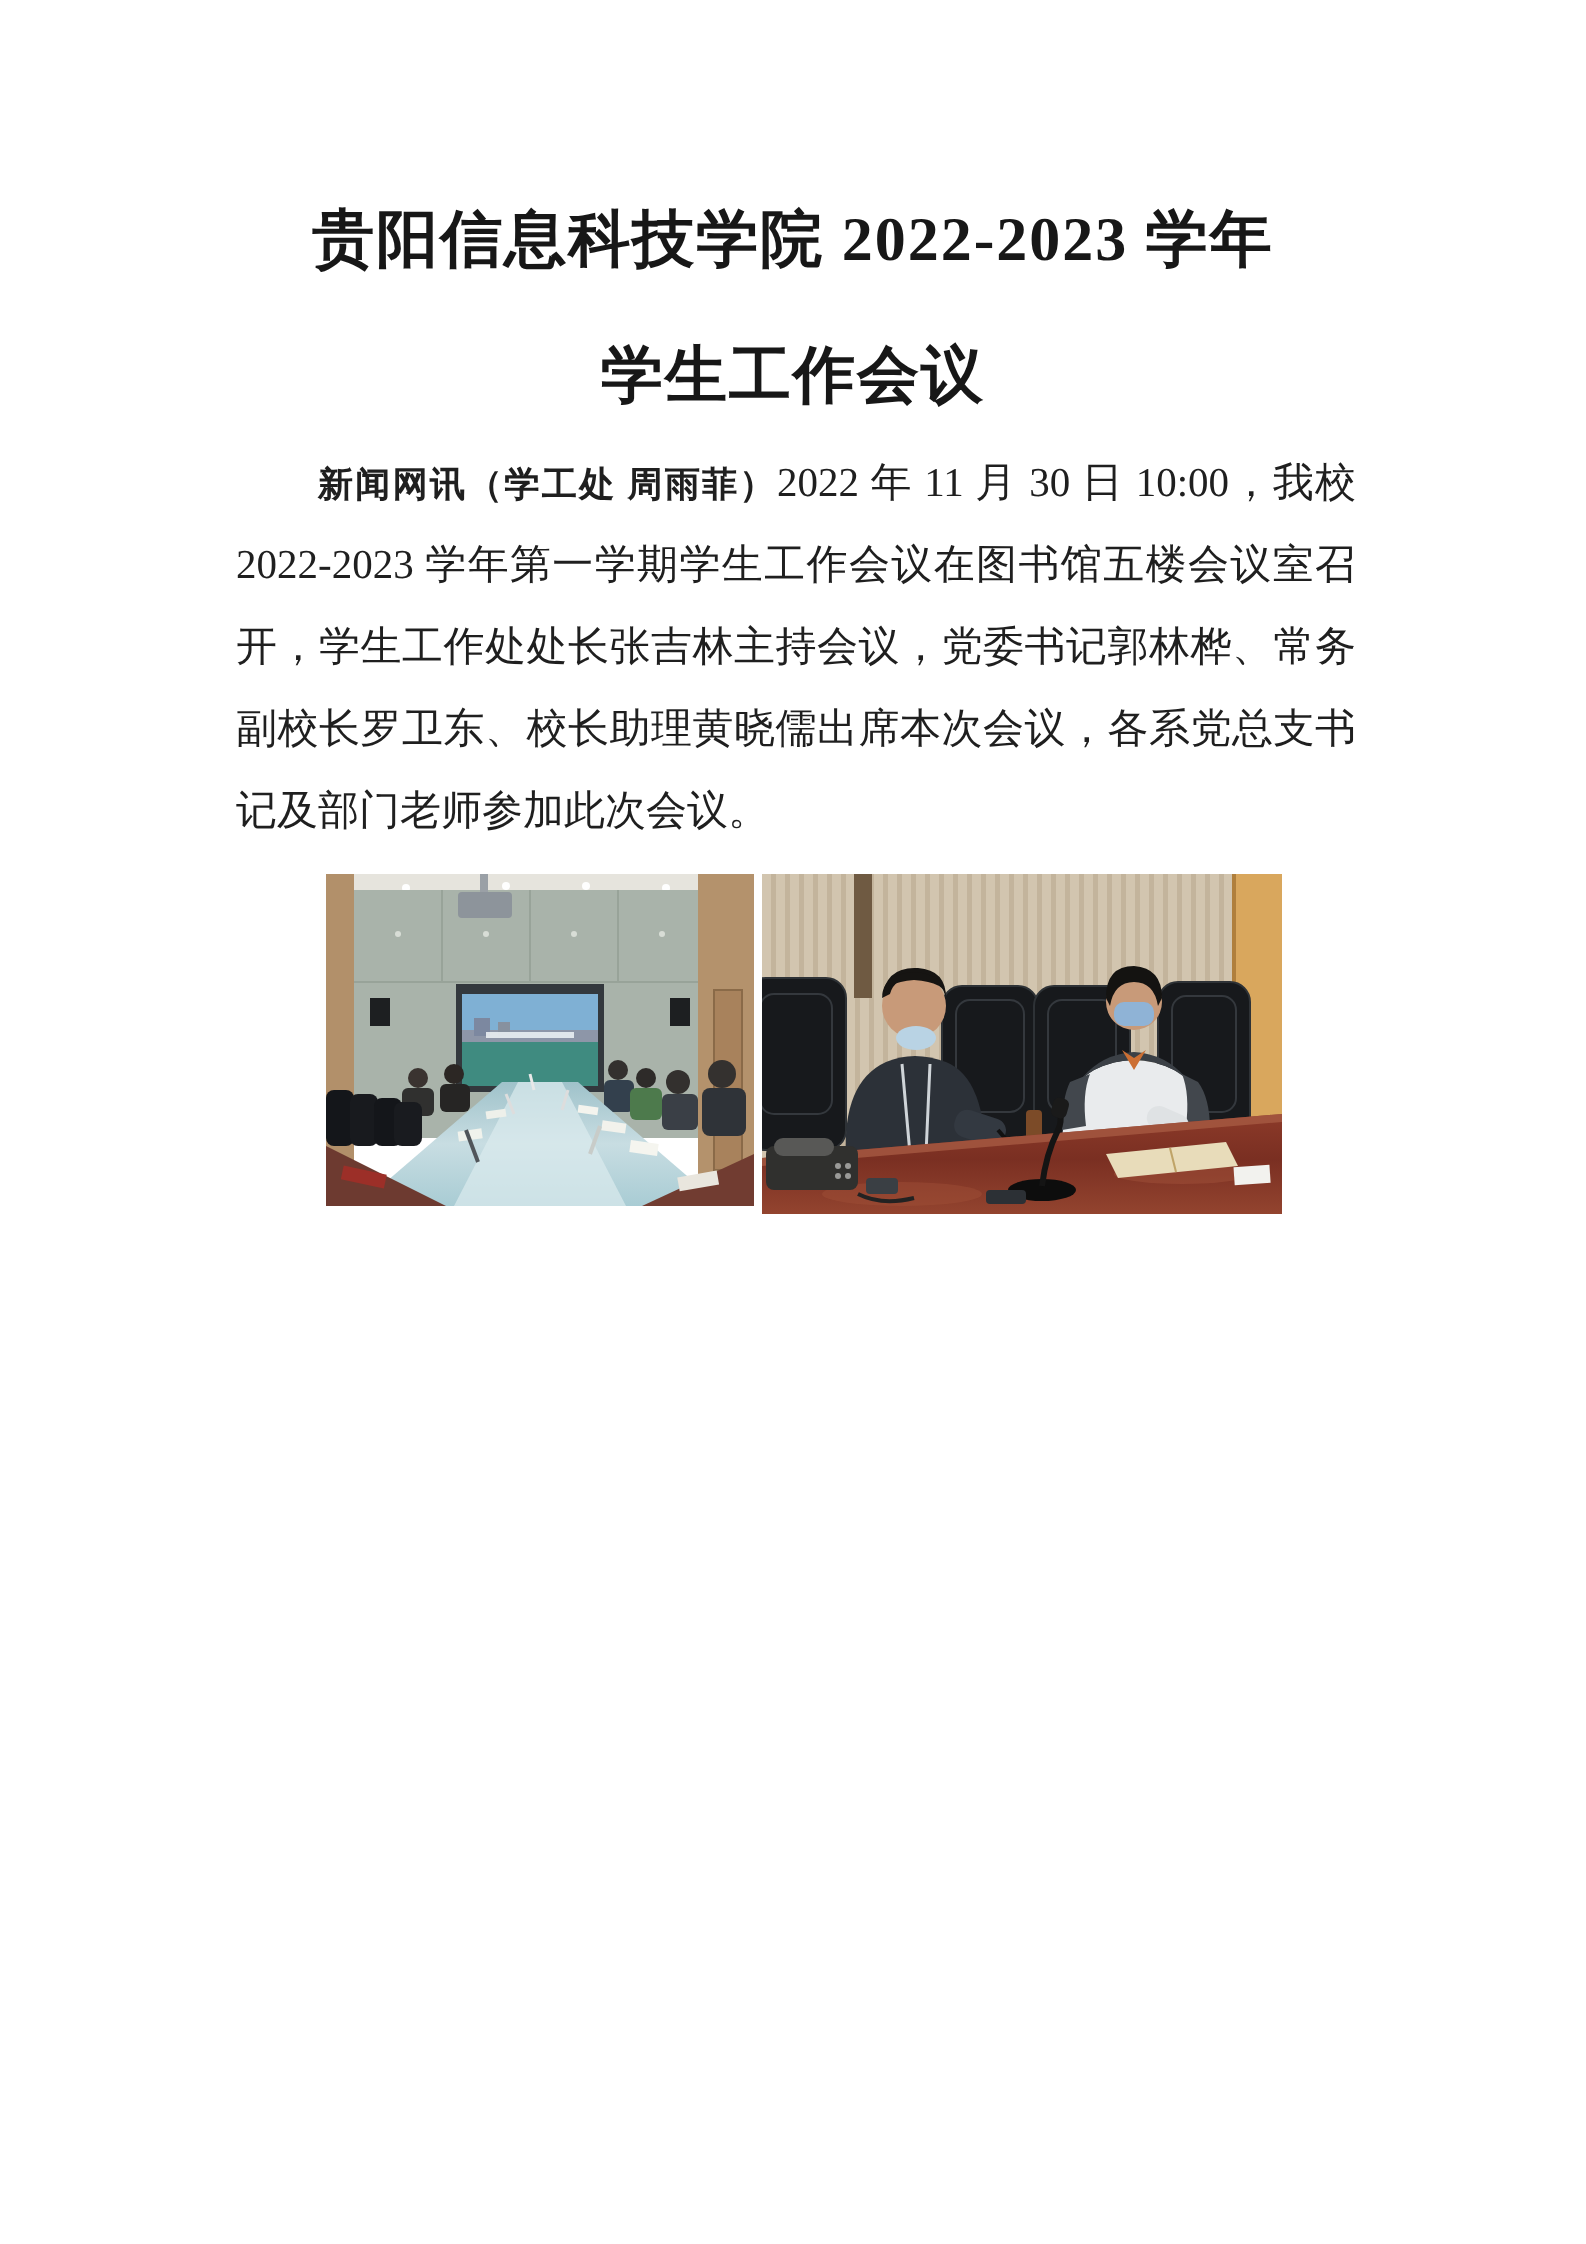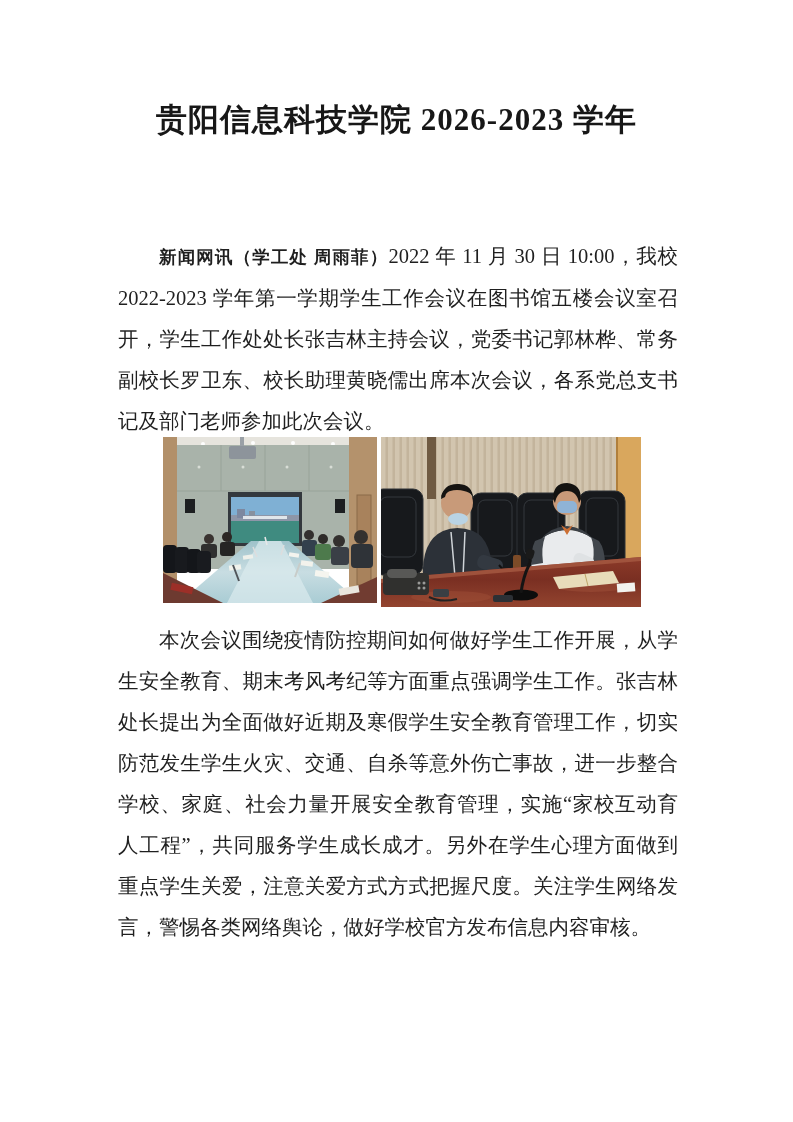--- a/index.html
+++ b/index.html
@@ -28,21 +28,21 @@
     position: absolute;
     left: 118px;
     width: 560px;
     font-size: 20.5px;
     line-height: 41px;
     text-align: justify;
     text-indent: 2em;
     color: #1f1f1f;
     margin: 0;
   }
-  .para-1 { top: 236px; }
+  .para-1 { top: 222px; }
   .para-2 { top: 620px; }
   .para-3 { top: 990px; }
   .lead-in {
     font-weight: bold;
     font-size: 17.5px;
     letter-spacing: 0.5px;
   }
   .photo-row {
     position: absolute;
     top: 437px;
@@ -52,21 +52,22 @@
   }
   .photo { display: block; }
   .photo-left { margin-right: 4px; }
 </style>
 </head>
 <body>
 
 <div class="page">
 
   <div class="doc-title">
-    <div>贵阳信息科技学院 2026-2023 学年</div>
+    <div>贵阳信息科技学院 2022-2023 学年</div>
+    <div>学生工作会议</div>
   </div>
 
   <p class="body-para para-1"><span class="lead-in">新闻网讯（学工处 周雨菲）</span><span>2022 年 11 月 30 日 10:00，我校 2022-2023 学年第一学期学生工作会议在图书馆五楼会议室召开，学生工作处处长张吉林主持会议，党委书记郭林桦、常务副校长罗卫东、校长助理黄晓儒出席本次会议，各系党总支书记及部门老师参加此次会议。</span></p>
 
   <div class="photo-row">
 
     <svg class="photo photo-left" width="214" height="166" viewBox="0 0 214 166" xmlns="http://www.w3.org/2000/svg">
       <defs>
         <linearGradient id="tableL" x1="0" y1="0" x2="0" y2="1">
           <stop offset="0" stop-color="#9fc2ca"></stop>
@@ -230,16 +231,15 @@
         <circle cx="43" cy="146" r="1.5" fill="#9a9a98"></circle>
       <circle cx="38" cy="151" r="1.5" fill="#9a9a98"></circle>
         <circle cx="43" cy="151" r="1.5" fill="#9a9a98"></circle>
       <rect x="52" y="152" width="16" height="8" rx="2" fill="#3a3f44"></rect>
       <rect x="112" y="158" width="20" height="7" rx="2" fill="#2c3035"></rect>
       <path d="M48 160 Q60 166 76 162" stroke="#222" stroke-width="2" fill="none"></path>
     </svg>
 
   </div>
 
-  <p class="body-para para-2">本次会议围绕疫情防控期间如何做好学生工作开展，从学生安全教育、期末考风考纪等方面重点强调学生工作。张吉林处长提出为全面做好近期及寒假学生安全教育管理工作，切实防范发生学生火灾、交通、自杀等意外伤亡事故，进一步整合学校、家庭、社会力量开展安全教育管理，实施“家校互动育人工程”，共同服务学生成长成才。另外在学生心理方面做到重点学生关爱，注意关爱方式方式把握尺度。关注学生网络发言，警惕各类网络舆论，做好学校官方发布信息内容审核。</p>
 
 
 </div>
 
 </body></html>

